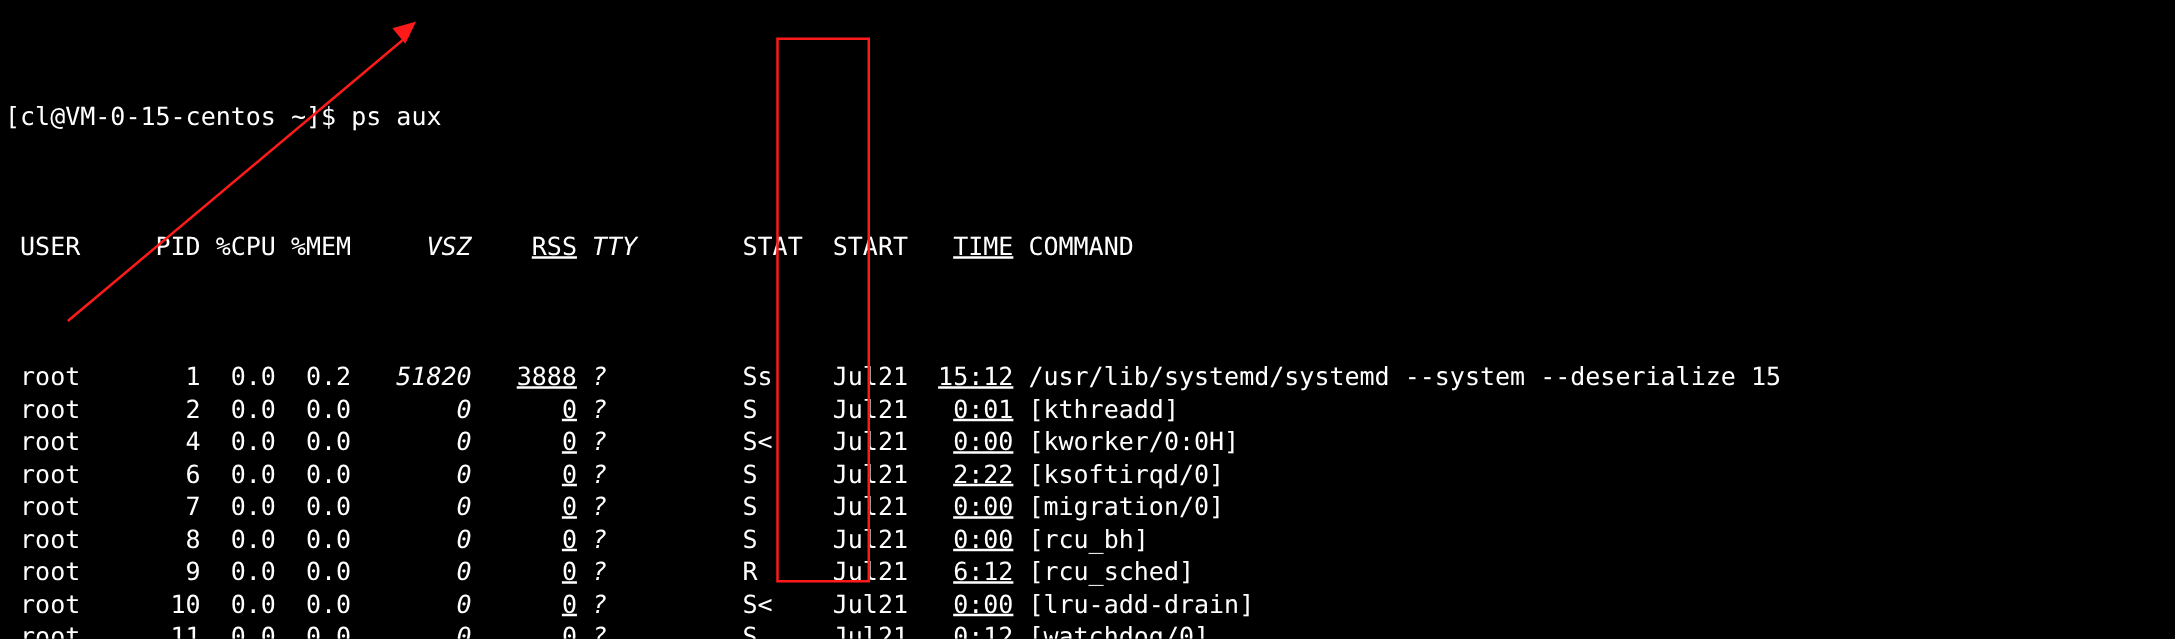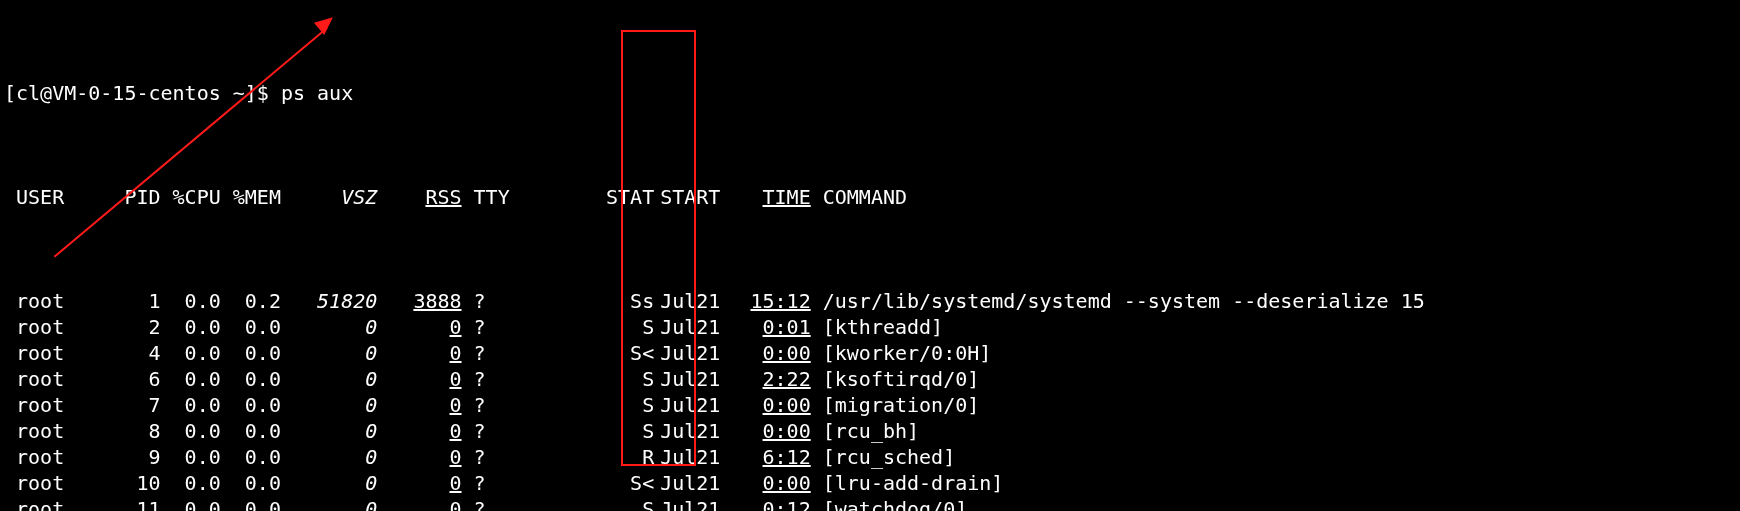--- a/index.html
+++ b/index.html
@@ -21,24 +21,24 @@
     overflow:hidden;
   }
   .line{display:block;}
   
   .c-user   {display:inline-block; width:5ch;  text-align:right;}
   .c-pid    {display:inline-block; width:8ch;  text-align:right;}
   .c-cpu    {display:inline-block; width:5ch;  text-align:right;}
   .c-mem    {display:inline-block; width:5ch;  text-align:right;}
   .c-vsz    {display:inline-block; width:8ch;  text-align:right;font-style:italic;}
   .c-rss    {display:inline-block; width:7ch;  text-align:right;text-decoration:underline;}
-  .c-tty    {display:inline-block; width:4ch;  text-align:left; padding-left:1ch; box-sizing:border-box;}
+  .c-tty    {display:inline-block; width:4ch;  text-align:left; padding-left:1ch; box-sizing:border-box;font-style:italic;}
   .spacer-stat{display:inline-block; width:7ch;}
-  .c-stat   {display:inline-block; width:5ch;  text-align:right;}
-  .c-start  {display:inline-block; width:6ch;  text-align:center;}
+  .c-stat   {display:inline-block; width:5ch;  text-align:left;}
+  .c-start  {display:inline-block; width:6ch;  text-align:right;}
   .c-time   {display:inline-block; width:7ch;  text-align:right;text-decoration:underline;}
   .c-cmd    {display:inline-block; padding-left:1ch; text-align:left;}
   
   .highlight-box{
     position:absolute;
     border:2px solid #ff1a1a;
     box-sizing:border-box;
     pointer-events:none;
   }
   

